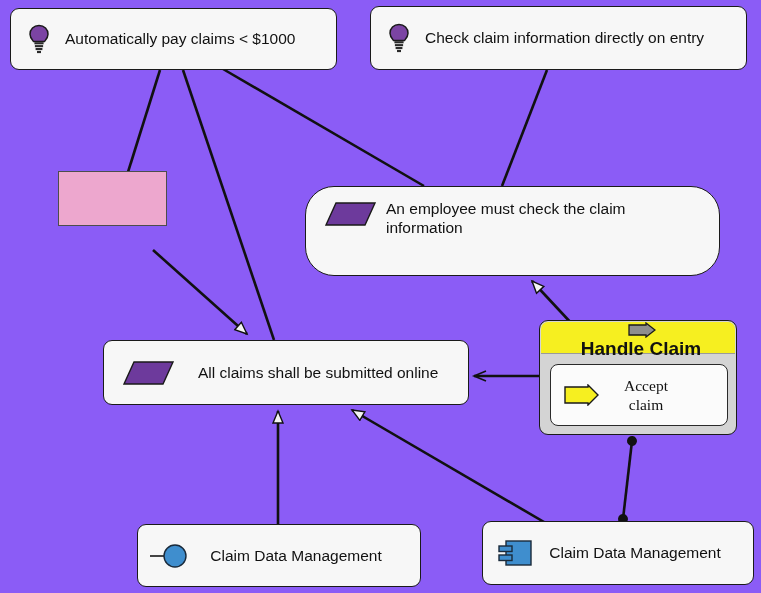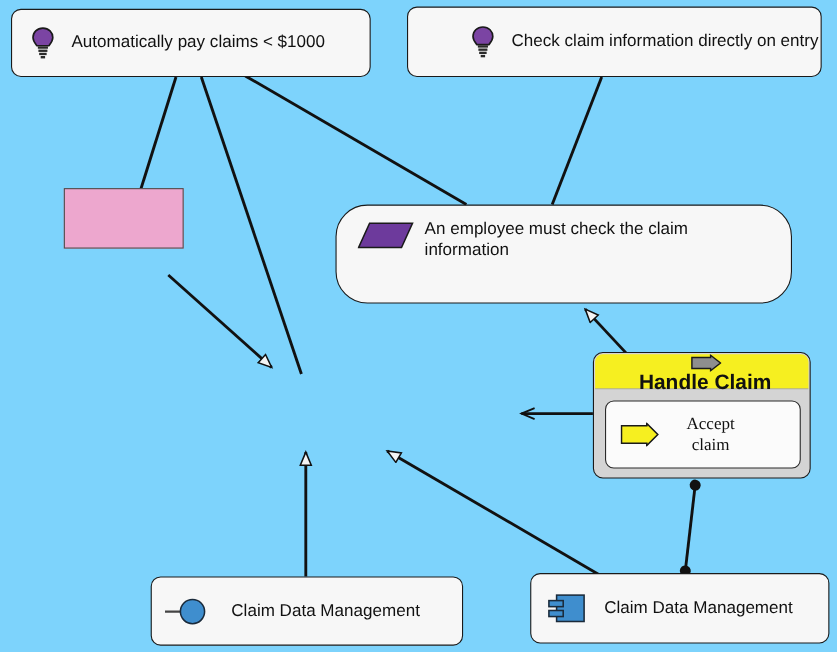--- a/index.html
+++ b/index.html
@@ -8,21 +8,21 @@
     padding: 0;
     background: #f4f4f4;
   }
   body {
     font-family: "Liberation Sans", sans-serif;
   }
   #canvas {
     position: relative;
     width: 761px;
     height: 593px;
-    background: #7dd3fc;
+    background: #8b5cf6;
     overflow: hidden;
   }
   #edges {
     position: absolute;
     left: 0;
     top: 0;
     width: 761px;
     height: 593px;
     pointer-events: none;
   }
@@ -154,21 +154,21 @@
         <path d="M11 1.5 C5.7 1.5 2 5.3 2 10.2 C2 13.6 4.2 15.8 5.6 17.6 L16.4 17.6 C17.8 15.8 20 13.6 20 10.2 C20 5.3 16.3 1.5 11 1.5 Z" fill="#7b44a3" stroke="#1a1a1a" stroke-width="1.5"></path>
         <rect x="6.4" y="18.2" width="9.2" height="2.1" fill="#2a2a2a"></rect>
         <rect x="6.9" y="21.1" width="8.2" height="2.1" fill="#2a2a2a"></rect>
         <rect x="7.6" y="24" width="6.8" height="2.1" fill="#2a2a2a"></rect>
         <rect x="9" y="26.9" width="4" height="2.2" fill="#2a2a2a"></rect>
       </svg>
     </span>
     <span class="node-label">Automatically pay claims &lt; $1000</span>
   </div>
 
-  <div class="node box-rounded goal" style="left:370px; top:6px; width:377px; height:64px;padding-left:40px;">
+  <div class="node box-rounded goal" style="left:370px; top:6px; width:377px; height:64px;">
     <span class="icon-slot">
       <svg width="22" height="30" viewBox="0 0 22 30">
         <path d="M11 1.5 C5.7 1.5 2 5.3 2 10.2 C2 13.6 4.2 15.8 5.6 17.6 L16.4 17.6 C17.8 15.8 20 13.6 20 10.2 C20 5.3 16.3 1.5 11 1.5 Z" fill="#7b44a3" stroke="#1a1a1a" stroke-width="1.5"></path>
         <rect x="6.4" y="18.2" width="9.2" height="2.1" fill="#2a2a2a"></rect>
         <rect x="6.9" y="21.1" width="8.2" height="2.1" fill="#2a2a2a"></rect>
         <rect x="7.6" y="24" width="6.8" height="2.1" fill="#2a2a2a"></rect>
         <rect x="9" y="26.9" width="4" height="2.2" fill="#2a2a2a"></rect>
       </svg>
     </span>
     <span class="node-label">Check claim information directly on entry</span>
@@ -178,20 +178,28 @@
 
   <div class="node box-rounded principle" style="left:305px; top:186px; width:415px; height:90px;border-radius:29px;">
     <span class="icon-slot">
       <svg width="52" height="26" viewBox="0 0 52 26">
         <path d="M11 2 L50 2 L40 24 L1 24 Z" fill="#6d3a9c" stroke="#1a1a1a" stroke-width="1.4"></path>
       </svg>
     </span>
     <span class="node-label" style="max-width:255px;">An employee must check the claim information</span>
   </div>
 
+  <div class="node box-rounded principle" style="left:103px; top:340px; width:366px; height:65px; align-items:center;">
+    <span class="icon-slot" style="align-self:center; margin-top:0;">
+      <svg width="52" height="26" viewBox="0 0 52 26">
+        <path d="M11 2 L50 2 L40 24 L1 24 Z" fill="#6d3a9c" stroke="#1a1a1a" stroke-width="1.4"></path>
+      </svg>
+    </span>
+    <span class="node-label" style="margin-top:0; margin-left:14px;">All claims shall be submitted online</span>
+  </div>
 
   <div class="node group-frame" style="left:539px; top:320px; width:198px; height:115px;"></div>
   <div class="group-header" style="left:541px; top:322px; width:194px; height:31px;flex-direction:column;">
     <span class="icon-slot">
       <svg width="28" height="16" viewBox="0 0 28 16">
         <path d="M1 3 L18 3 L18 1 L27 8 L18 15 L18 13 L1 13 Z" fill="#8e8e8e" stroke="#1a1a1a" stroke-width="1.3"></path>
       </svg>
     </span>
     <span class="group-title">Handle Claim</span>
   </div>

